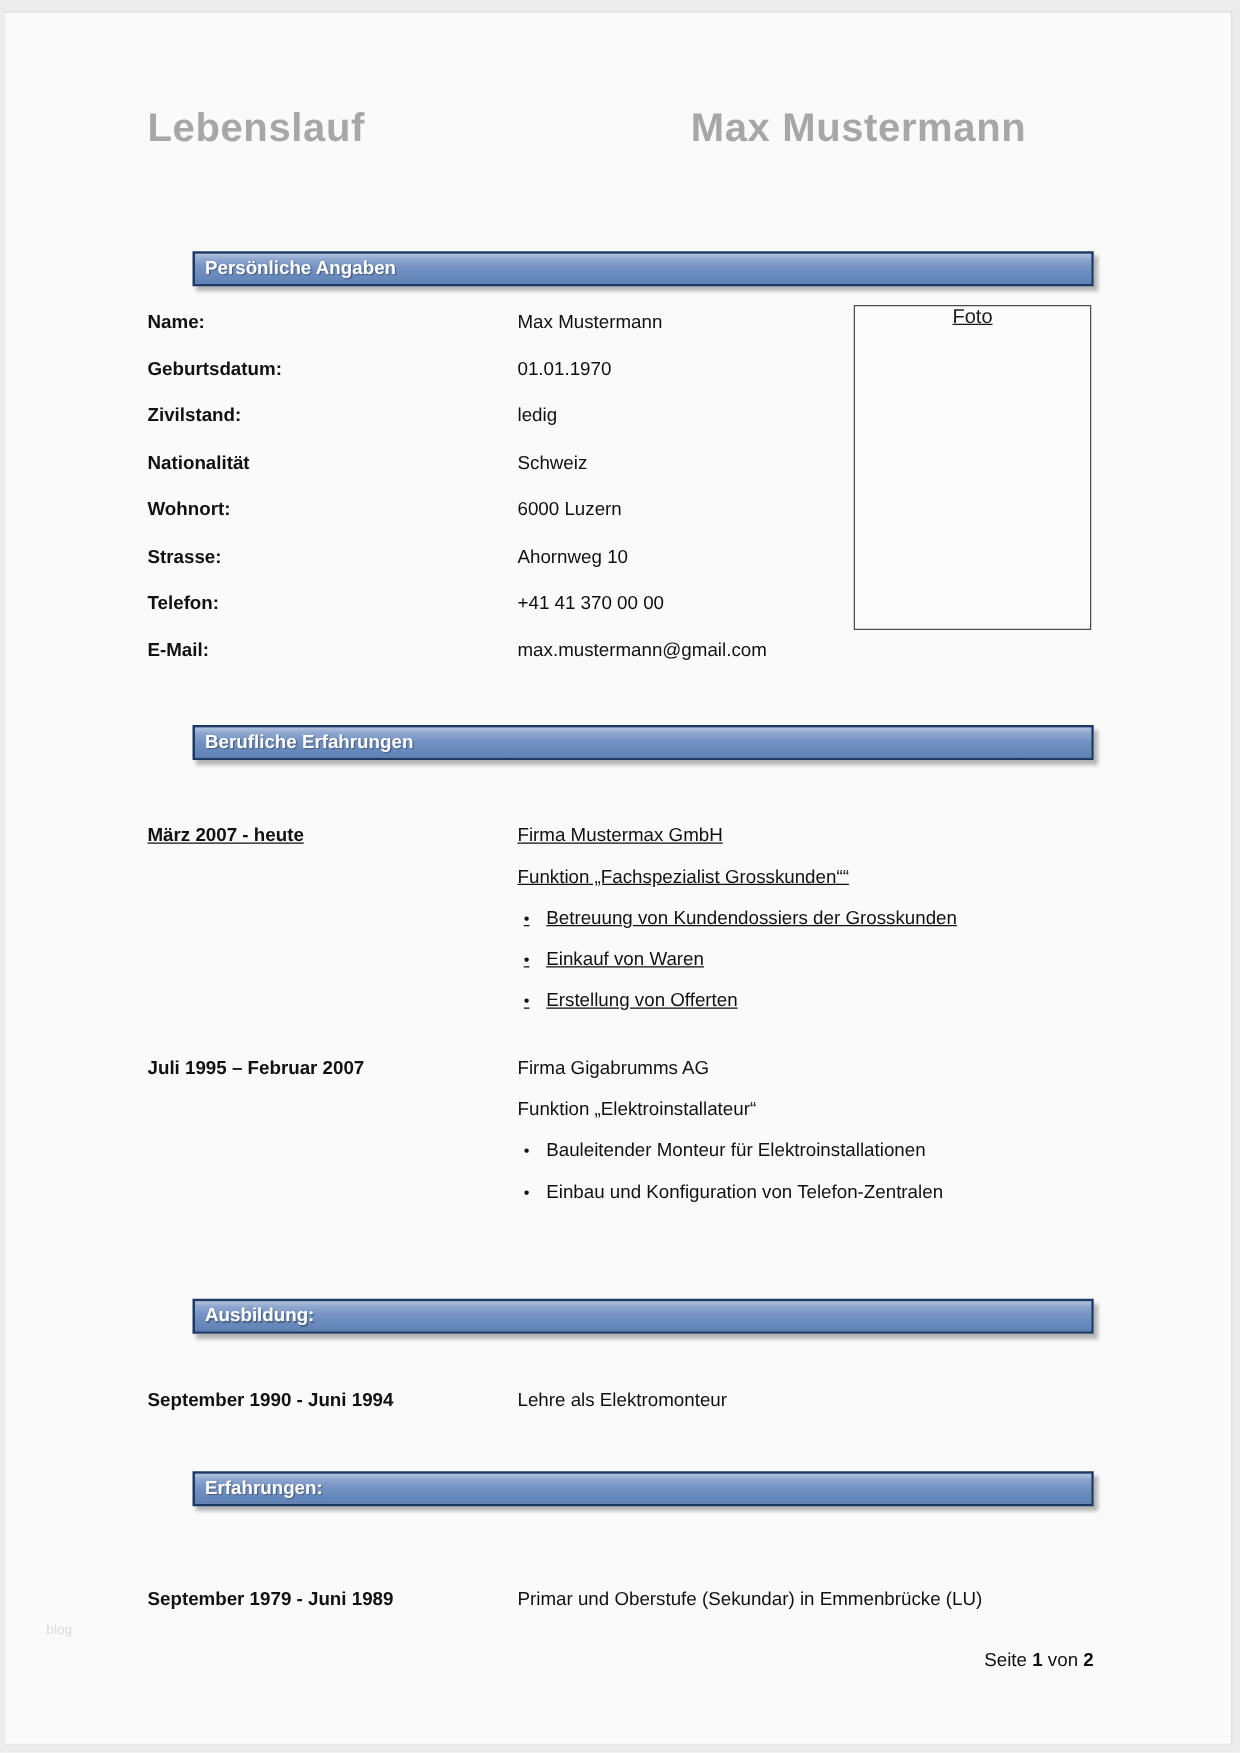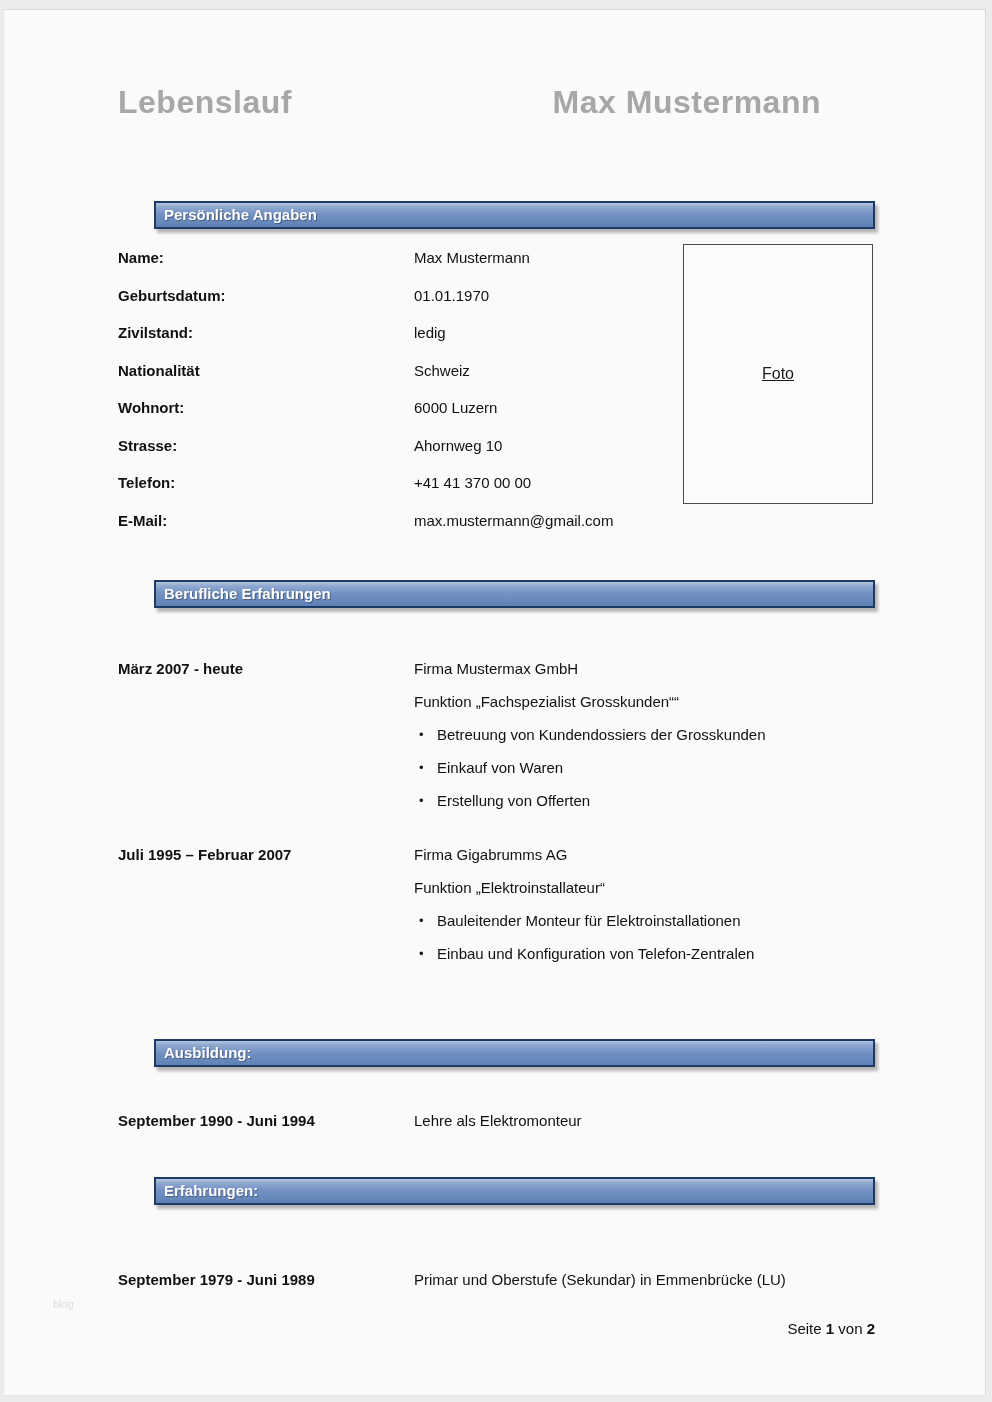--- a/index.html
+++ b/index.html
@@ -56,32 +56,32 @@
     grid-template-columns:296px 1fr;
     grid-auto-rows:37.5px;
     font-size:15px;
   }
   .fields .label { font-weight:bold; }
   .photo-box {
     position:absolute; top:-5px; left:565px;
     width:188px; height:258px;
     border:1px solid #4d4d4d;
     background:#fbfbfb;
-    display:flex; align-items:center; justify-content:center;
+    display:flex; justify-content:center;
     font-size:16px; color:#1a1a1a;text-decoration:underline;
   }
   
   .entry {
     display:grid;
     grid-template-columns:296px 1fr;
     font-size:15px;
     line-height:33px;
   }
   .entry .period { font-weight:bold; }
-  .entry-1 { margin-top:44px; }
+  .entry-1 { margin-top:44px;text-decoration:underline; }
   .entry-2 { margin-top:21px; }
   .bullet { display:flex; }
   .bullet .dot {
     width:18px; padding-left:5px;
     font-size:13px;
     flex:0 0 auto;
   }
   .row-single {
     display:grid;
     grid-template-columns:296px 1fr;
@@ -96,21 +96,20 @@
     text-align:right;
     font-size:15px;
     line-height:20px;
   }
   .footer .b { font-weight:bold; }
   .watermark {
     position:absolute;
     left:33px; top:1288px;
     font-size:11px;
     color:#dcdcdc;
-    margin-left:16px;
   }
 </style>
 </head>
 <body>
 
 <div class="page">
   <div class="content">
 
     <div class="doc-header">
       <span class="title">Lebenslauf</span>

